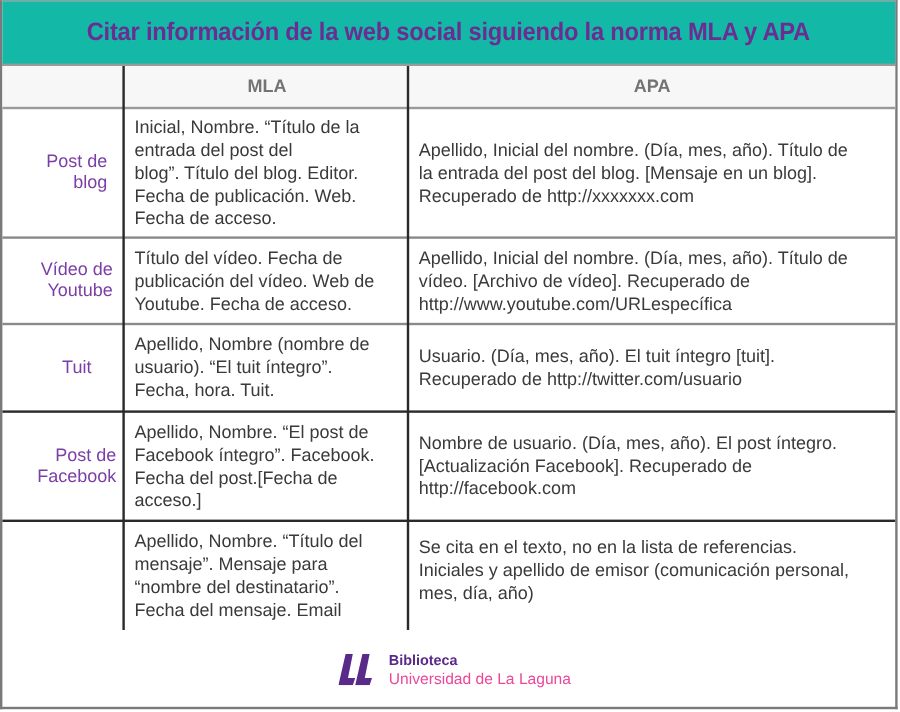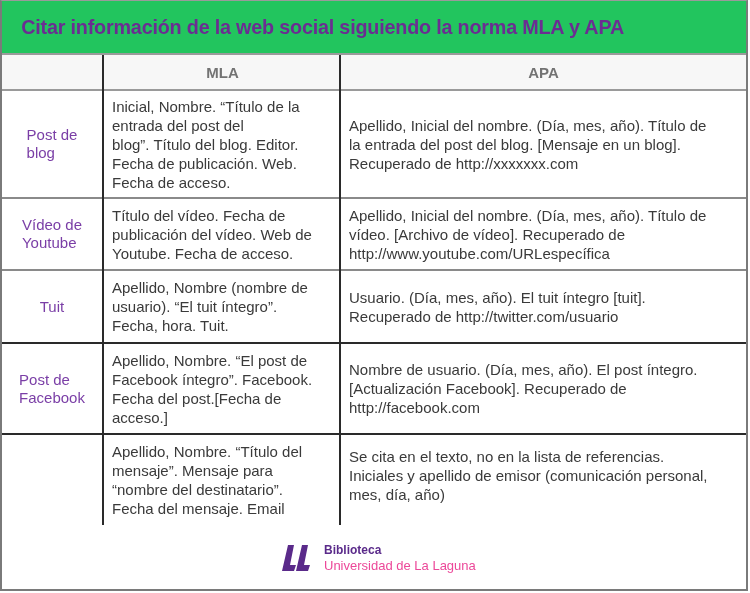--- a/index.html
+++ b/index.html
@@ -1,27 +1,27 @@
 <!DOCTYPE html>
 <html><head>
 <meta charset="utf-8">
 <style>
   html, body { margin:0; padding:0; background:#ffffff; }
   body { width:750px; height:593px; position:relative; overflow:hidden; font-family:"Liberation Sans", sans-serif; }
   .frame { position:absolute; left:0; top:0; width:748px; height:591px; border-left:2px solid #7a7a7a; border-right:2px solid #7a7a7a; border-bottom:2px solid #7a7a7a; border-top:1px solid #9a9a9a; box-sizing:border-box; }
-  .title-row { position:absolute; left:2px; top:1px; width:744px; height:54px; background:#22c55e; border-bottom:2px solid #9a9a9a; box-sizing:border-box; display:flex; align-items:center; }
+  .title-row { position:absolute; left:2px; top:1px; width:744px; height:54px; background:#14b8a6; border-bottom:2px solid #9a9a9a; box-sizing:border-box; display:flex; align-items:center; justify-content:center; }
   .title { color:#6b2d92; font-size:21px; font-weight:bold; letter-spacing:-0.2px; transform:scaleX(0.94); }
   .header-row { position:absolute; left:2px; top:55px; width:744px; height:36px; background:#f7f7f7; border-bottom:2px solid #9a9a9a; box-sizing:border-box; }
   .hcell { position:absolute; top:0; height:34px; display:flex; align-items:center; justify-content:center; color:#737373; font-weight:bold; font-size:15px; }
   .vline { position:absolute; width:2px; background:#2a2a2a; }
   .row { position:absolute; left:2px; width:744px; border-bottom:2px solid #8a8a8a; box-sizing:border-box; }
   .row.dark { border-bottom-color:#2a2a2a; }
   .row.last { border-bottom:none; }
   .cell { position:absolute; top:0; bottom:0; display:flex; align-items:center; box-sizing:border-box; }
-  .c-type { left:0; width:100px; justify-content:center; text-align:left; color:#7a3ea6; font-size:15px; line-height:18px; }
+  .c-type { left:12px; width:100px; justify-content:center; text-align:right; color:#7a3ea6; font-size:15px; line-height:18px; }
   .c-mla { left:102px; width:237px; padding-left:8px; padding-right:4px; color:#3a3a3a; font-size:15px; line-height:19px; }
   .c-apa { left:339px; width:405px; padding-left:8px; padding-right:4px; color:#3a3a3a; font-size:15px; line-height:19px; }
   .txt { white-space:pre-line; }
   .logo { position:absolute; left:282px; top:542px; display:flex; align-items:center; }
   .logo-mark { width:34px; height:26px; margin-right:8px; }
   .logo-text { display:flex; flex-direction:column; line-height:16px; }
   .logo-t1 { color:#5a2a8a; font-weight:bold; font-size:12px; }
   .logo-t2 { color:#ec4899; font-size:13px; }
 </style>
 </head>

